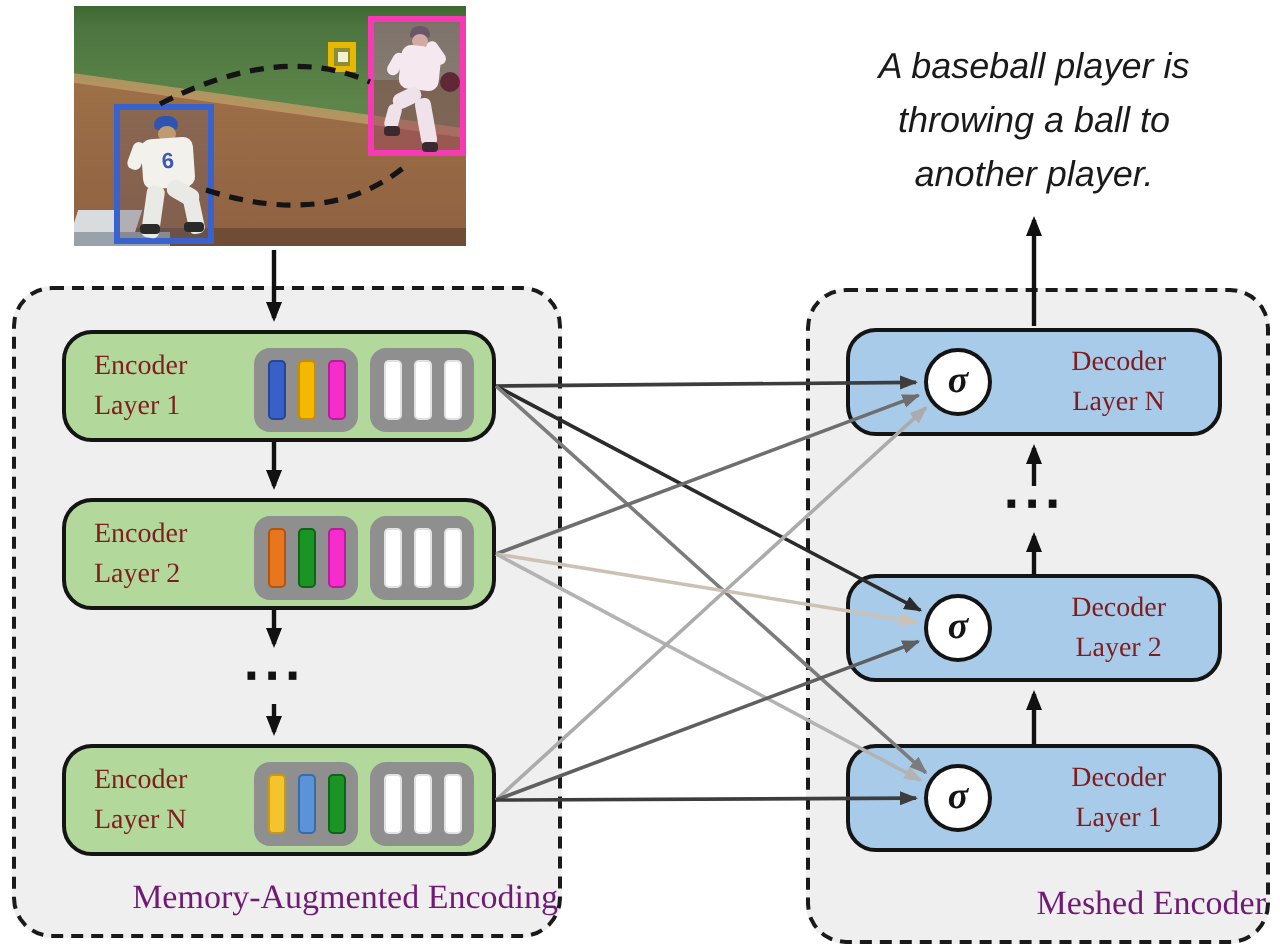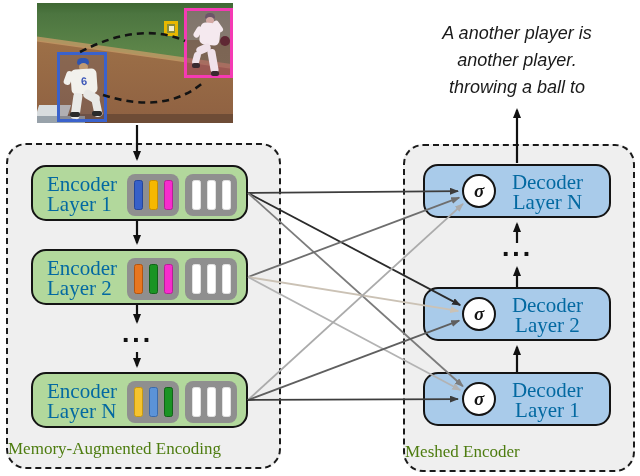--- a/index.html
+++ b/index.html
@@ -2,29 +2,29 @@
 <html><head>
 <meta charset="utf-8">
 <style>
   html,body{margin:0;padding:0;background:#fff;}
   .canvas{position:relative;width:640px;height:476px;background:#ffffff;
           font-family:"Liberation Serif",serif;overflow:hidden;}
 
   
   .panel{position:absolute;border:2.5px dashed #1a1a1a;border-radius:20px;
          background:#efefef;z-index:1;}
-  .panel-label{position:absolute;left:0;right:0;bottom:8px;text-align:left;
-         font-size:17px;color:#4d7c0f;z-index:2;}
+  .panel-label{position:absolute;left:0;right:0;bottom:8px;text-align:right;
+         font-size:17px;color:#701a75;z-index:2;}
 
   
   .layerbox{position:absolute;border:2.5px solid #141414;border-radius:15px;
             z-index:2;box-sizing:border-box;}
   .enc{left:31px;width:217px;height:56px;}
   .dec{left:423px;width:188px;height:54px;}
-  .lbl2{position:absolute;font-size:21px;line-height:20px;color:#0369a1;}
+  .lbl2{position:absolute;font-size:14px;line-height:20px;color:#7f1d1d;}
   .enc .lbl2{left:14px;top:7px;text-align:left;}
   .dec .lbl2{right:26px;top:6px;text-align:center;}
 
   
   .slot{position:absolute;top:7px;width:52px;height:42px;border-radius:8px;
         display:flex;align-items:center;justify-content:center;gap:6px;}
   .slot-mem{left:94px;}
   .slot-key{left:152px;}
   .bar{width:9px;height:30px;border-radius:2.5px;border:1.5px solid transparent;
        box-sizing:border-box;}
@@ -125,23 +125,23 @@
       <div class="ball-dot"></div>
     </div>
 
     <svg class="curves" width="196" height="120" viewBox="0 0 196 120">
       <path d="M43,49 Q103,18 148,38" fill="none" stroke="#141414" stroke-width="2.6" stroke-dasharray="7 5"></path>
       <path d="M66,92 Q128,112 167,79" fill="none" stroke="#141414" stroke-width="2.6" stroke-dasharray="7 5"></path>
     </svg>
   </div>
 
   <div class="caption">
-    <div>A another player is</div>
+    <div>A baseball player is</div>
+    <div>throwing a ball to</div>
     <div>another player.</div>
-    <div>throwing a ball to</div>
   </div>
 
   <div class="panel" style="left:6px;top:143px;width:271px;height:322px;">
     <div class="panel-label">Memory-Augmented Encoding</div>
   </div>
   <div class="panel" style="left:403px;top:144px;width:228px;height:324px;">
     <div class="panel-label">Meshed Encoder</div>
   </div>
 
   <div class="layerbox enc" style="top:165px;background:#b2d89c;">

